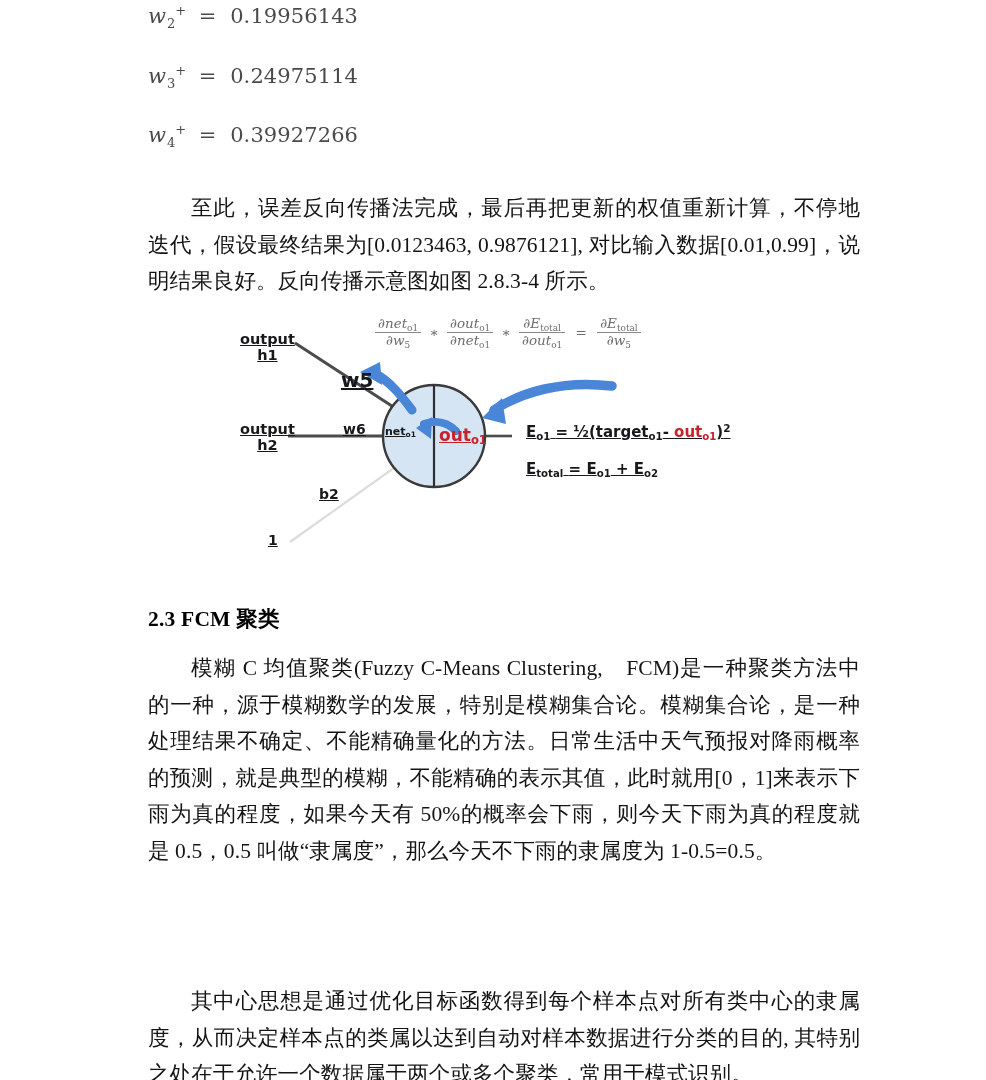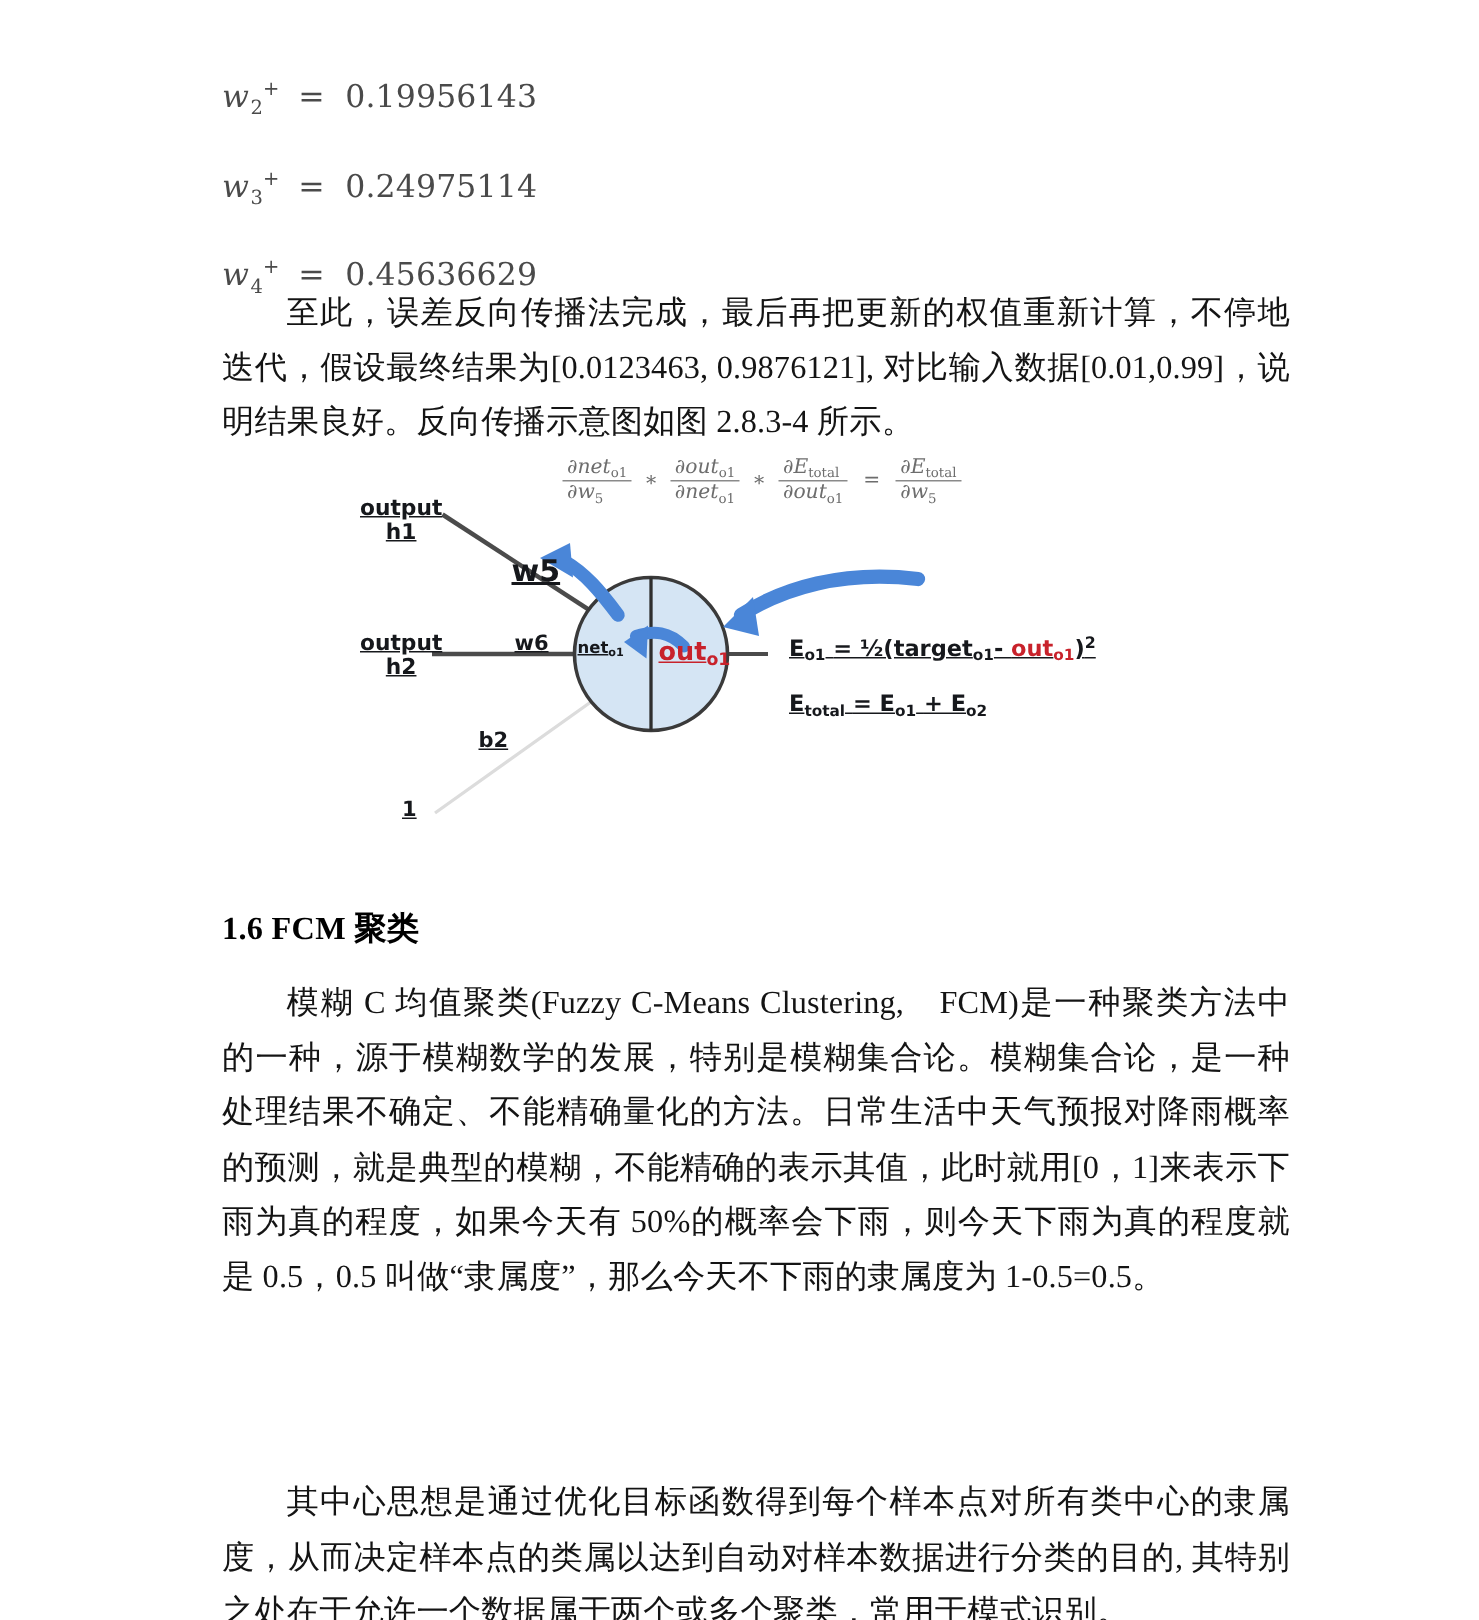--- a/index.html
+++ b/index.html
@@ -18,21 +18,20 @@
   }
 
   
   .math-block {
     position: absolute;
     left: 148px;
     font-family: "DejaVu Serif", "Liberation Serif", serif;
     font-size: 21px;
     color: #4a4a4a;
     white-space: nowrap;
-    margin-top: 48px;
   }
   .mvar {
     font-style: italic;
     font-family: "DejaVu Serif", serif;
     position: relative;
     display: inline-block;
   }
   .sub {
     font-size: 0.62em;
     position: relative;
@@ -119,23 +118,23 @@
     left: 134px;
     top: 4px;
     font-family: "DejaVu Serif", serif;
     font-size: 13.5px;
     color: #6d6d6d;
     white-space: nowrap;
   }
   .frac {
     display: inline-block;
     vertical-align: middle;
-    text-align: left;
+    text-align: center;
     line-height: 1.18;
-    margin: 0 1px;
+    margin: 12px 1px;
   }
   .frac .num { display: block; padding: 0 3px; }
   .frac .den {
     display: block;
     border-top: 1.1px solid #8a8a8a;
     padding: 0 3px;
   }
   .op { display: inline-block; vertical-align: middle; padding: 0 3px; }
   .eqbig { display: inline-block; vertical-align: middle; padding: 0 5px; }
   .it { font-style: italic; }
@@ -154,21 +153,21 @@
 
   <div class="math-block" style="top: 64px;">
     <span class="mvar">w<span class="sub">3</span><span class="sup">+</span></span>
     <span class="eqsign">=</span>
     <span class="mnum">0.24975114</span>
   </div>
 
   <div class="math-block" style="top: 123px;">
     <span class="mvar">w<span class="sub">4</span><span class="sup">+</span></span>
     <span class="eqsign">=</span>
-    <span class="mnum">0.45636629</span>
+    <span class="mnum">0.39927266</span>
   </div>
 
   <div class="para indent" style="top: 190px;">至此，误差反向传播法完成，最后再把更新的权值重新计算，不停地迭代，假设最终结果为[0.0123463, 0.9876121], 对比输入数据[0.01,0.99]，说明结果良好。反向传播示意图如图 2.8.3-4 所示。</div>
 
   <div class="figure">
 
     <div class="chain">
       <span class="frac">
         <span class="num"><span class="it">∂net</span><span class="tiny">o1</span></span>
         <span class="den"><span class="it">∂w</span><span class="tiny">5</span></span>
@@ -252,20 +251,20 @@
     </div>
 
     <div class="fig-label" style="left: 286px; top: 161px; font-size: 15px;">
       <span>E</span><span class="s">total</span>
       <span>= E</span><span class="s">o1</span>
       <span>+ E</span><span class="s">o2</span>
     </div>
   </div>
 
 
-  <div class="heading" style="top: 604px;">1.6 FCM 聚类</div>
+  <div class="heading" style="top: 604px;">2.3 FCM 聚类</div>
 
   <div class="para indent" style="top: 650px;">模糊 C 均值聚类(Fuzzy C-Means Clustering,　FCM)是一种聚类方法中的一种，源于模糊数学的发展，特别是模糊集合论。模糊集合论，是一种处理结果不确定、不能精确量化的方法。日常生活中天气预报对降雨概率的预测，就是典型的模糊，不能精确的表示其值，此时就用[0，1]来表示下雨为真的程度，如果今天有 50%的概率会下雨，则今天下雨为真的程度就是 0.5，0.5 叫做“隶属度”，那么今天不下雨的隶属度为 1-0.5=0.5。</div>
 
 
   <div class="para indent" style="top: 983px;">其中心思想是通过优化目标函数得到每个样本点对所有类中心的隶属度，从而决定样本点的类属以达到自动对样本数据进行分类的目的, 其特别之处在于允许一个数据属于两个或多个聚类，常用于模式识别。</div>
 
 </div>
 
 </body></html>

